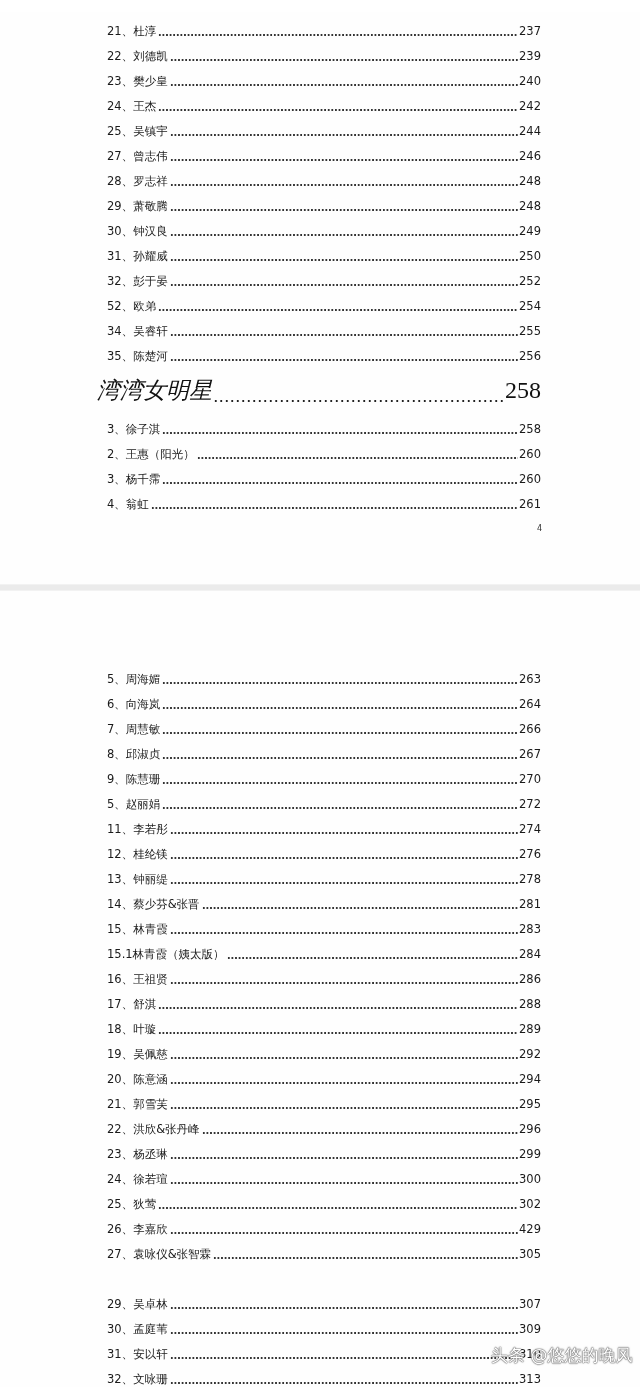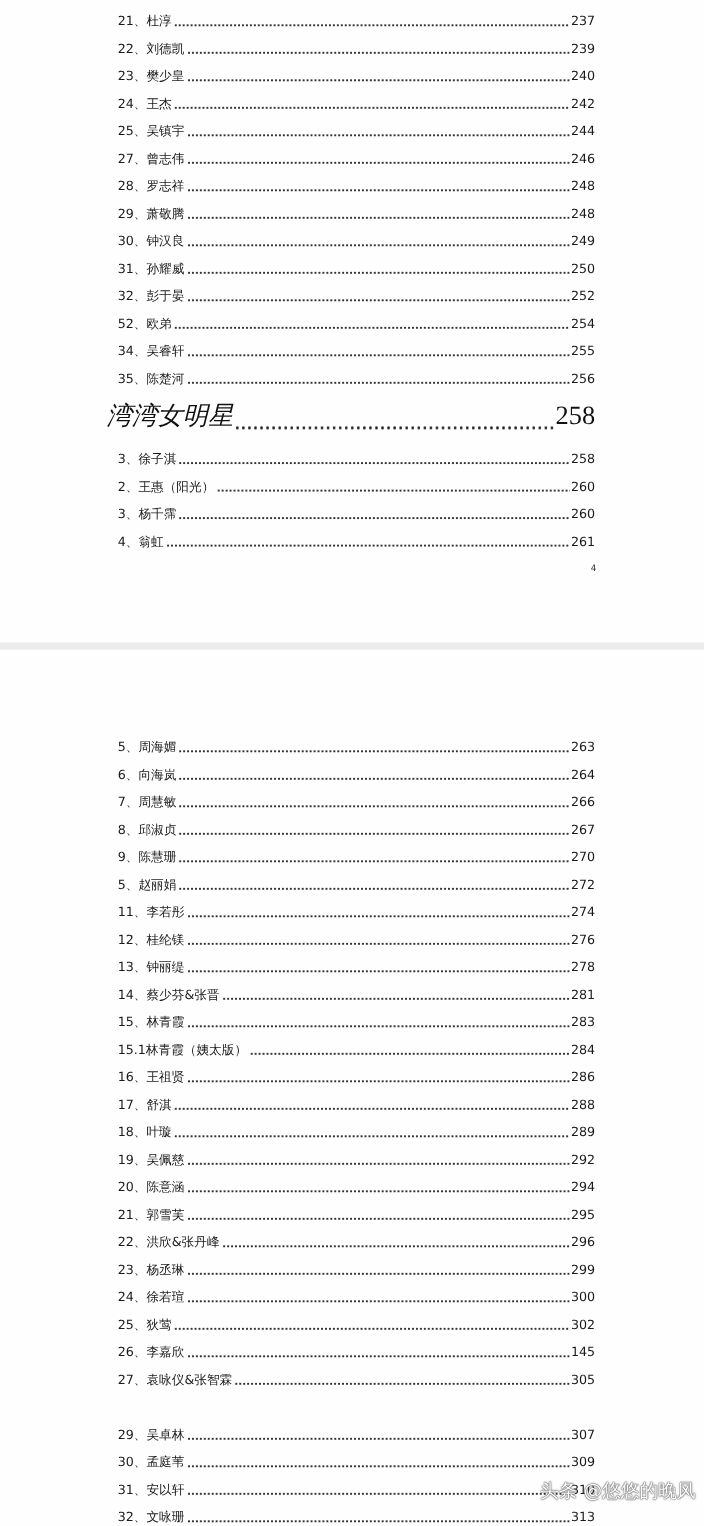--- a/index.html
+++ b/index.html
@@ -2,21 +2,21 @@
 <html><head>
 <meta charset="utf-8">
 <style>
   html, body { margin: 0; padding: 0; background: #ffffff; }
   body {
     width: 640px; height: 1387px; position: relative; overflow: hidden;
     font-family: "DejaVu Sans", "Liberation Sans", sans-serif;
     color: #1a1a1a;
   }
   .page { position: absolute; left: 0; width: 640px; background: #fefefe; }
-  .page-1 { top: 0; height: 610px; }
+  .page-1 { top: 12px; height: 610px; }
   .page-gap { position: absolute; left: 0; top: 584px; width: 640px; height: 7px; background: #ebebeb; border-top: 1px solid #f2f2f2; border-bottom: 1px solid #f2f2f2; box-sizing: border-box; }
   .page-2 { top: 591px; height: 940px; }
 
   .toc-row {
     position: absolute; left: 107px; width: 434px; height: 20px;
     display: flex; align-items: flex-end; font-size: 11.5px; line-height: 14px;
   }
   .toc-row .label { white-space: nowrap; flex: 0 0 auto; padding-right: 1px; }
   .toc-row .leader {
     flex: 1 1 auto; height: 14px; margin: 0 1px;
@@ -259,21 +259,21 @@
       <span class="pnum">300</span>
     </div>
   <div class="toc-row" style="top:600px">
       <span class="label">25、狄莺</span>
       <span class="leader"></span>
       <span class="pnum">302</span>
     </div>
   <div class="toc-row" style="top:625px">
       <span class="label">26、李嘉欣</span>
       <span class="leader"></span>
-      <span class="pnum">145</span>
+      <span class="pnum">429</span>
     </div>
   <div class="toc-row" style="top:650px">
       <span class="label">27、袁咏仪&amp;张智霖</span>
       <span class="leader"></span>
       <span class="pnum">305</span>
     </div>
   <div class="toc-row" style="top:700px">
       <span class="label">29、吴卓林</span>
       <span class="leader"></span>
       <span class="pnum">307</span>

